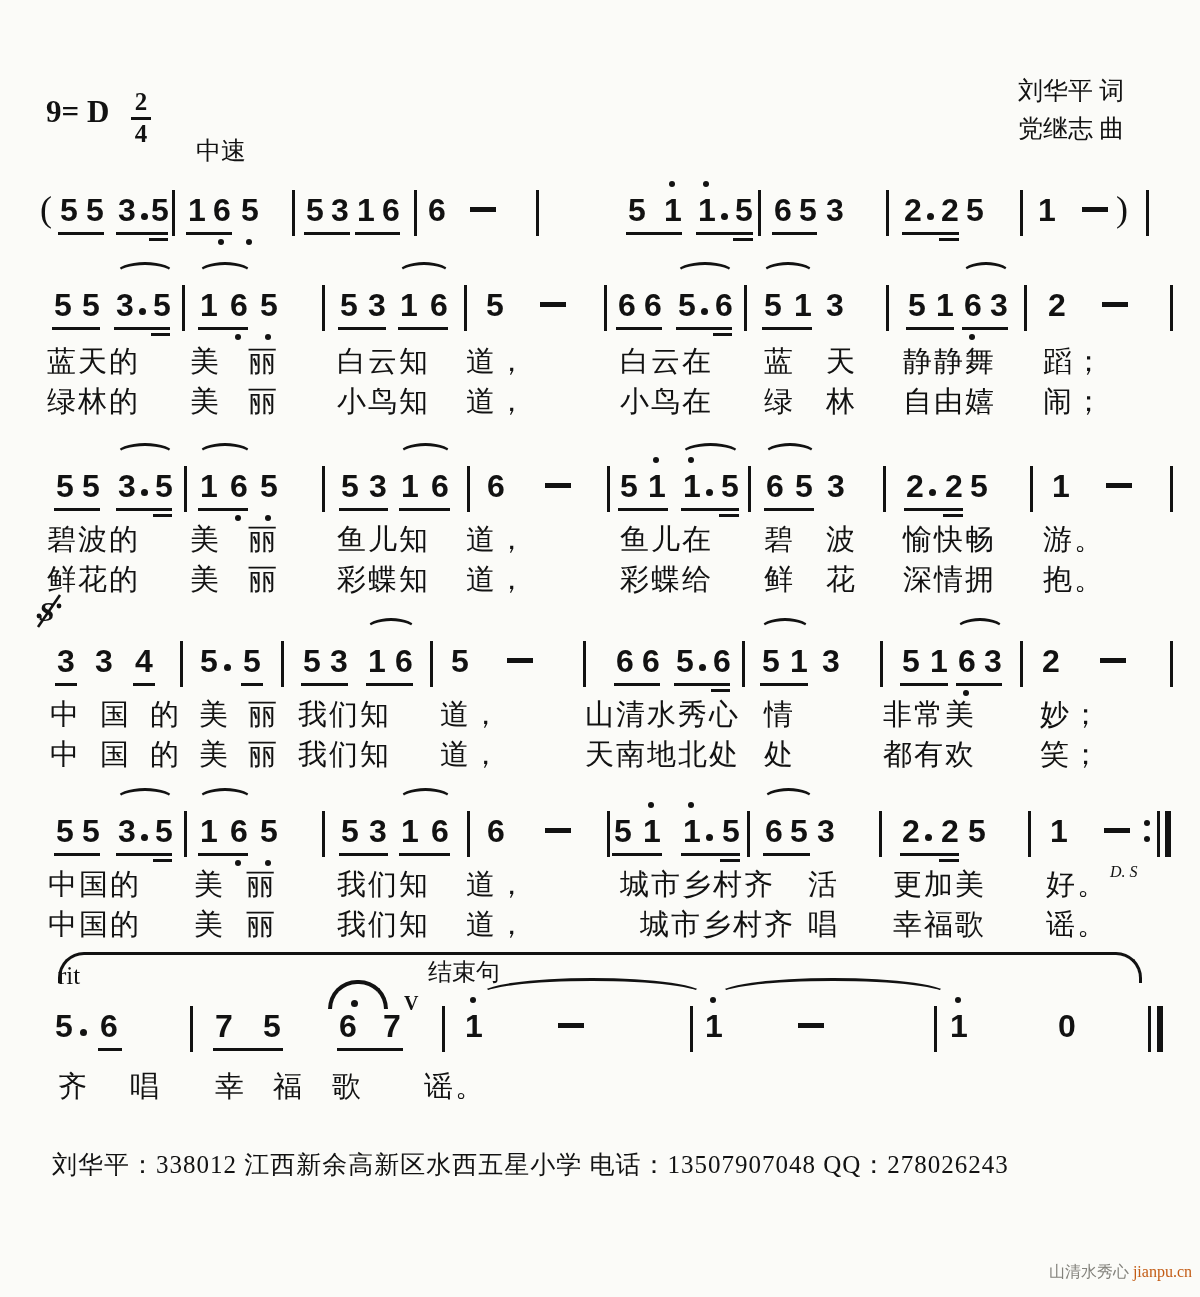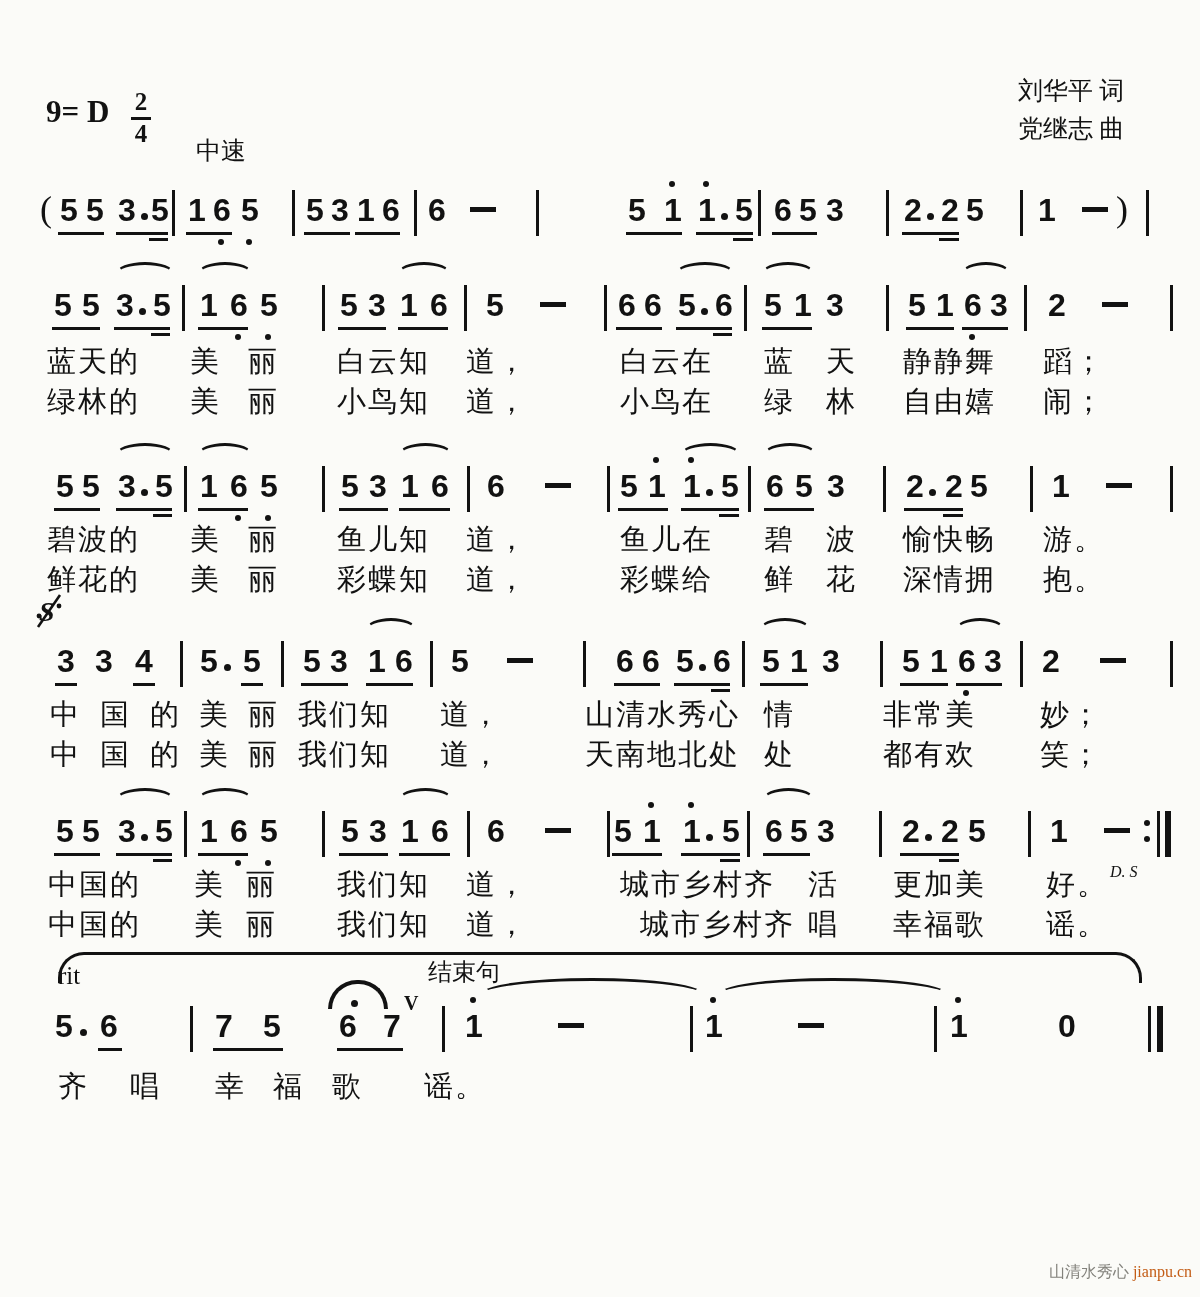--- a/index.html
+++ b/index.html
@@ -489,17 +489,18 @@
         <div class="mark-text ending-label" style="left: 428px; top: -52px;">结束句</div>
         <div class="fermata" style="left: 328px; top: -28px;"></div>
         <div class="mark-text breath" style="left: 404px; top: -16px;">V</div>
         <div class="rend" style="left: 1148px;">
           <i class="rb thin" style="left:0"></i>
           <i class="rb thick" style="left:9px"></i>
         </div>
       </div>
     </div>
 
+  <div class="footer-line footer1">刘华平：338012 江西新余高新区水西五星小学 电话：13507907048 QQ：278026243</div>
 
   <div class="watermark">
     <span style="color: rgb(131, 130, 124);">山清水秀心 </span><span style="color: rgb(195, 92, 21);">jianpu.cn</span>
   </div>
 </div>
 
 </body></html>

